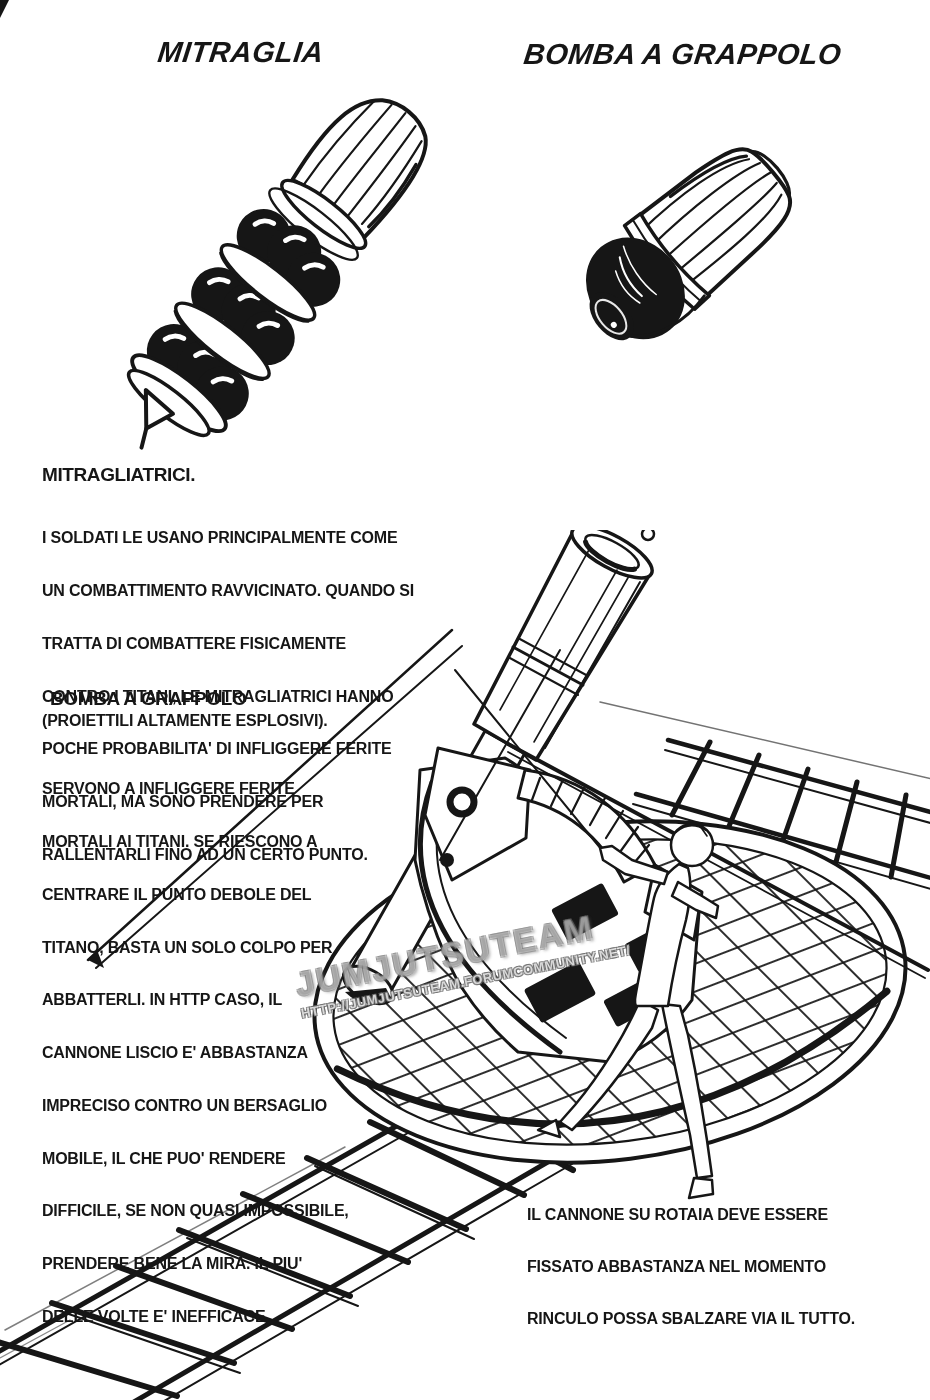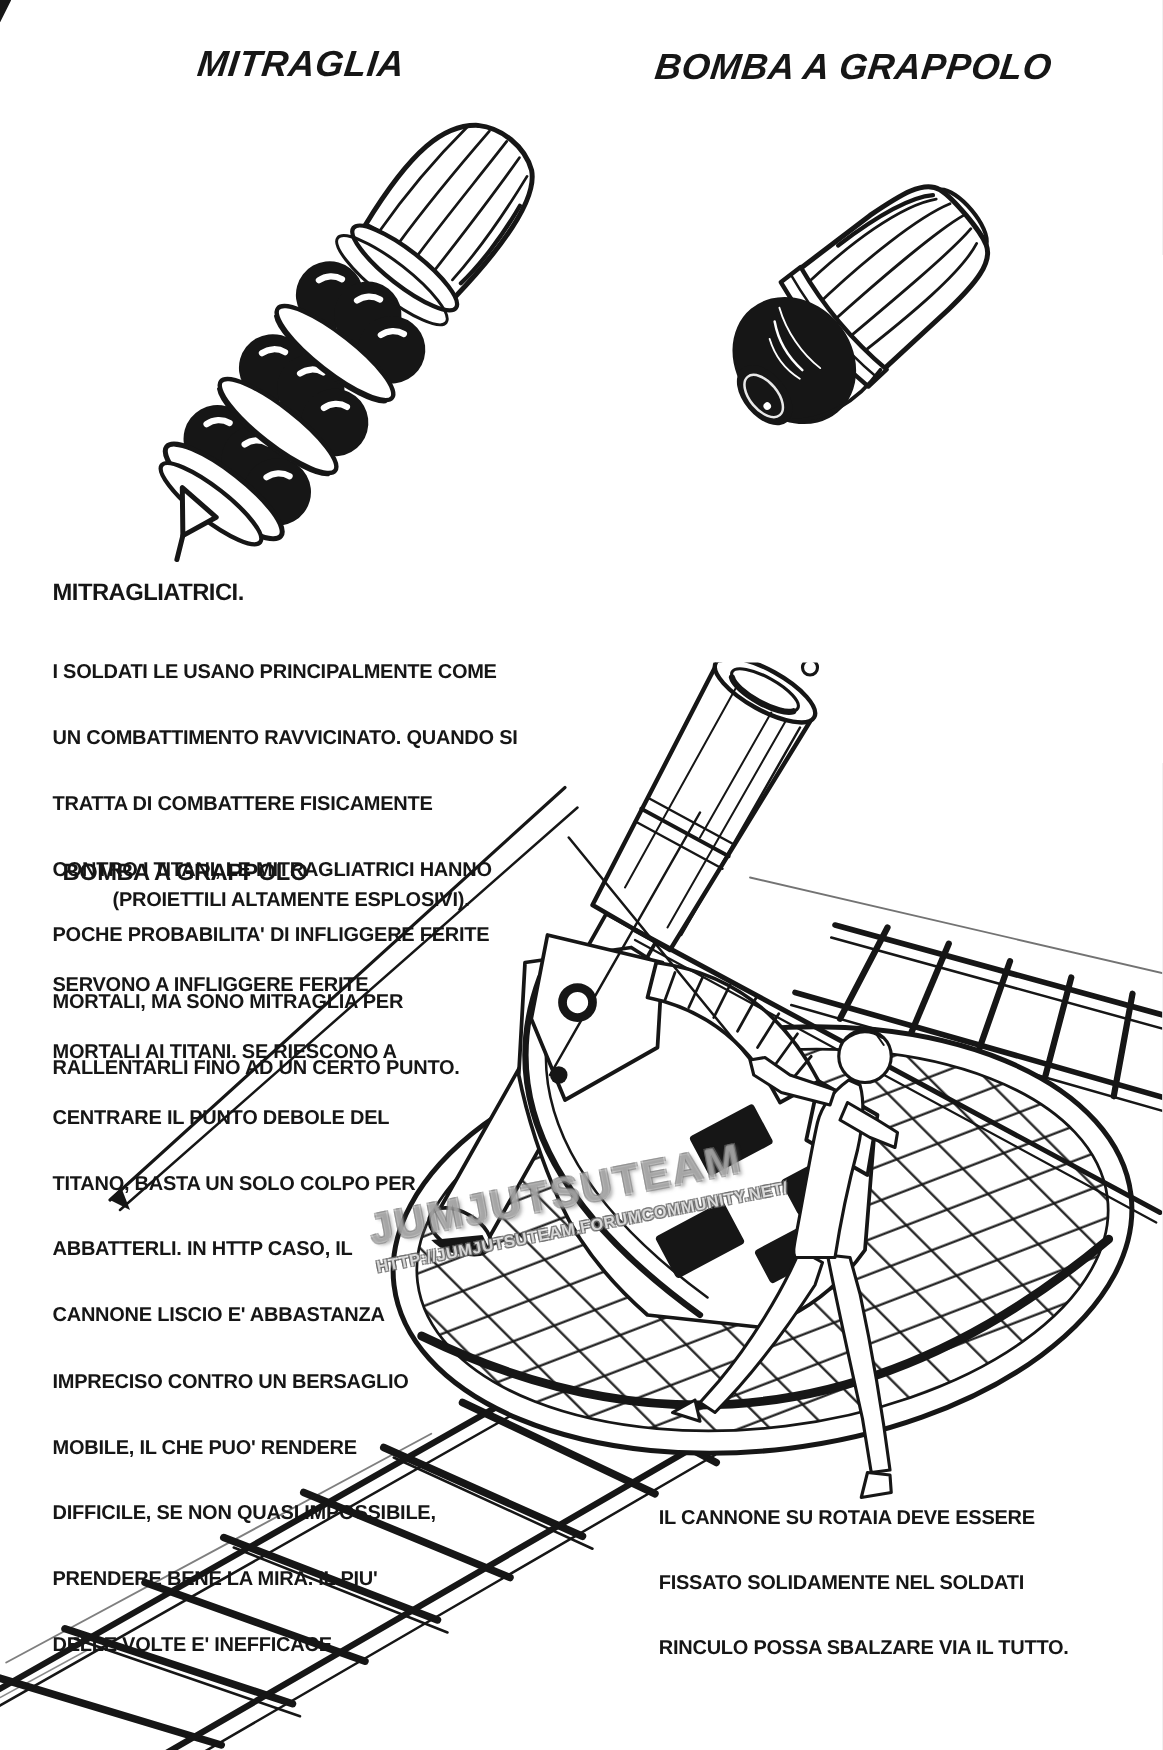--- a/index.html
+++ b/index.html
@@ -4,21 +4,21 @@
 <style>
   html,body{margin:0;padding:0;background:#e8e8e8;}
   .page{
     position:relative;width:930px;height:1400px;background:#ffffff;
     overflow:hidden;font-family:"Liberation Sans",sans-serif;color:#161616;
   }
   .abs{position:absolute;}
   .txt{color:#161616;font-weight:bold;white-space:pre;}
   .title{font-size:29px;font-style:italic;letter-spacing:.5px;transform:skewX(-7deg);}
   .heading{font-size:19px;letter-spacing:-.4px;}
-  .subheading{font-size:16px;letter-spacing:-.2px;margin-left:48px;}
+  .subheading{font-size:16px;letter-spacing:-.2px;}
   .bodytxt{font-size:16px;line-height:17.6px;letter-spacing:-.2px;}
   .bodytxt div{white-space:pre;}
   .caption{font-size:16px;line-height:17.2px;letter-spacing:-.2px;}
   .watermark{
     transform:rotate(-11deg);transform-origin:left top;text-align:left;
     pointer-events:none;
   }
   .wm-title{
     font-weight:bold;font-size:34px;letter-spacing:2px;
     color:rgba(255,255,255,0.30);
@@ -128,21 +128,21 @@
     </g>
   </svg>
 
   <div class="abs txt heading" style="left:42px;top:464px">MITRAGLIATRICI.</div>
   <div class="abs txt bodytxt" style="left:42px;top:494px">
     <div>I SOLDATI LE USANO PRINCIPALMENTE COME</div>
     <div>UN COMBATTIMENTO RAVVICINATO. QUANDO SI</div>
     <div>TRATTA DI COMBATTERE FISICAMENTE</div>
     <div>CONTRO I TITANI, LE MITRAGLIATRICI HANNO</div>
     <div>POCHE PROBABILITA' DI INFLIGGERE FERITE</div>
-    <div>MORTALI, MA SONO MITRAGLIA PER</div>
+    <div>MORTALI, MA SONO PRENDERE PER</div>
     <div>RALLENTARLI FINO AD UN CERTO PUNTO.</div>
   </div>
 
   <div class="abs txt heading" style="left:50px;top:688px">BOMBA A GRAPPOLO</div>
   <div class="abs txt subheading" style="left:42px;top:712px">(PROIETTILI ALTAMENTE ESPLOSIVI).</div>
   <div class="abs txt bodytxt" style="left:42px;top:745px">
     <div>SERVONO A INFLIGGERE FERITE</div>
     <div>MORTALI AI TITANI. SE RIESCONO A</div>
     <div>CENTRARE IL PUNTO DEBOLE DEL</div>
     <div>TITANO, BASTA UN SOLO COLPO PER</div>
@@ -290,21 +290,21 @@
     </g>
   </svg>
 
   <div class="abs watermark" style="left:292px;top:966px;width:360px">
     <div class="wm-title">JUMJUTSUTEAM</div>
     <div class="wm-url">HTTP://JUMJUTSUTEAM.FORUMCOMMUNITY.NET/</div>
   </div>
 
   <div class="abs txt caption" style="left:527px;top:1172px">
     <div>IL CANNONE SU ROTAIA DEVE ESSERE</div>
-    <div>FISSATO SOLIDAMENTE NEL SOLDATI</div>
+    <div>FISSATO ABBASTANZA NEL MOMENTO</div>
     <div>RINCULO POSSA SBALZARE VIA IL TUTTO.</div>
     
     
     
     
   </div>
 
 </div>
 
 </body></html>

